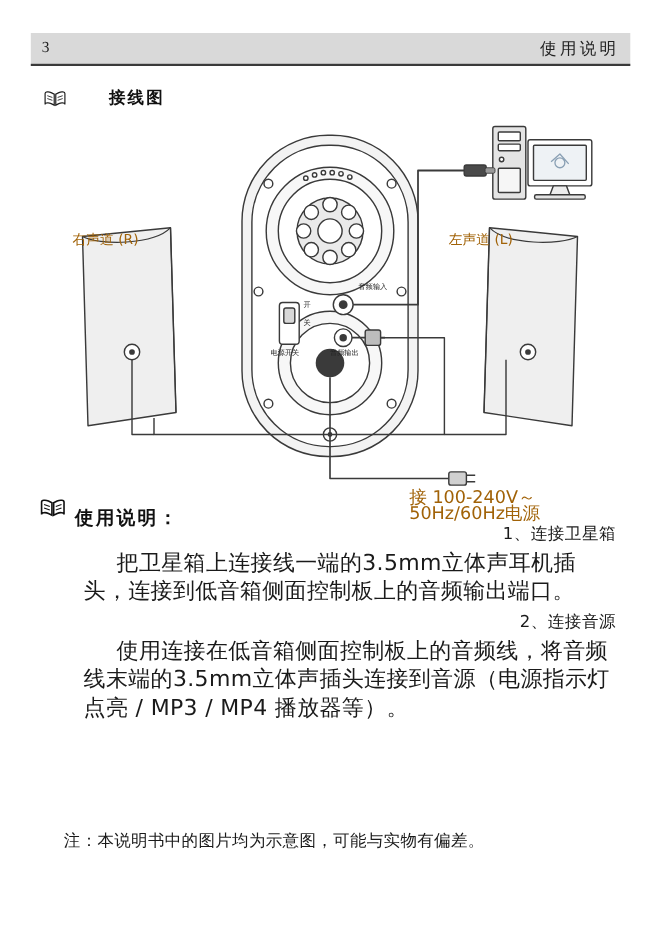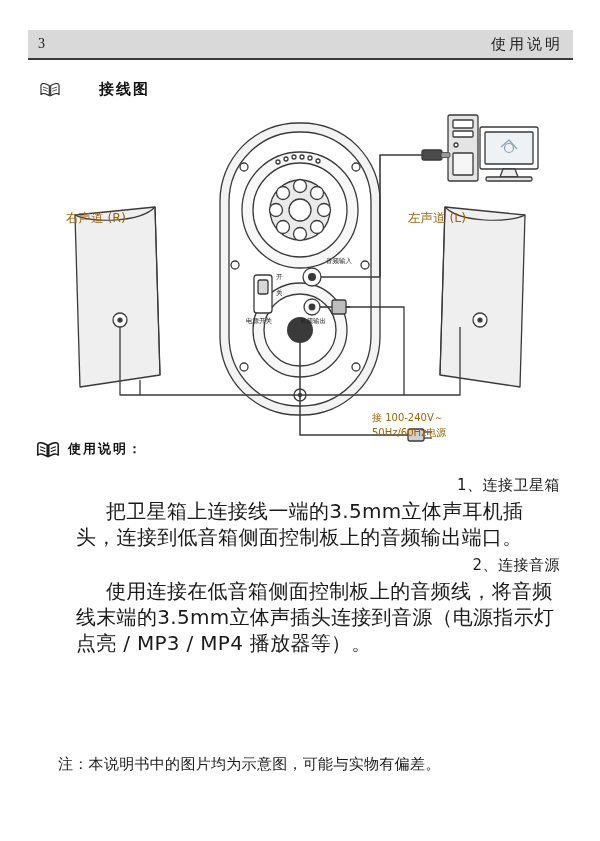--- a/index.html
+++ b/index.html
@@ -61,39 +61,39 @@
   .sec-head .sec-label {
     font-size: 15px;
     letter-spacing: 2px;
     font-weight: bold;
     color: #111;
   }
   .book-icon { display:block; }
 
   #wiring-head { left: 40px; top: 80px; gap: 39px; }
   #instr-head  { left: 36px; top: 440px; }
-  #instr-head .sec-label { font-size: 13px; letter-spacing: 2px; }
+  #instr-head .sec-label { font-size: 17px; letter-spacing: 2px; margin-top: 19px; }
 
   
   #diagram {
     position: absolute;
     left: 20px;
     top: 105px;
     width: 560px;
     height: 350px;
   }
   .diag-label {
     position: absolute;
     font-size: 12.5px;
     color: #a16207;
     white-space: nowrap;
   }
   #label-right { left: 46px; top: 105px; }
   #label-left  { left: 388px; top: 105px; }
-  #label-power { left: 352px; top: 305px; line-height: 15px; font-size: 10px; }
+  #label-power { left: 352px; top: 339px; line-height: 15px; font-size: 16px; }
 
   
   .instructions {
     position: absolute;
     left: 60px;
     top: 472px;
     width: 500px;
   }
   .step {
     margin-bottom: 2px;

